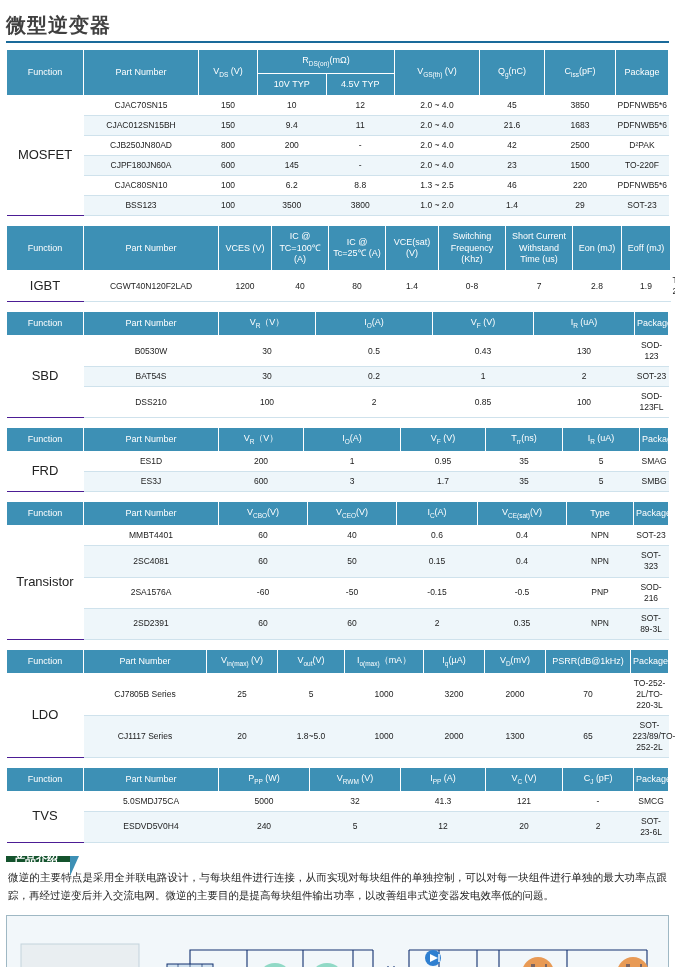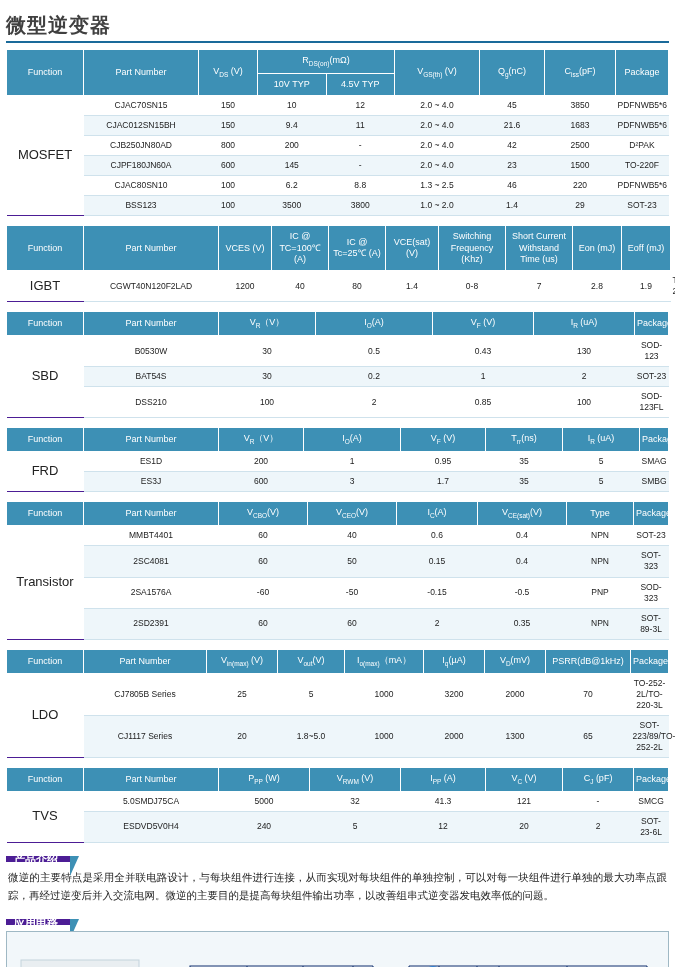--- a/index.html
+++ b/index.html
@@ -71,21 +71,21 @@
   td.func-merged {
     background: #ffffff !important;
     border-bottom: 1px solid #cfe2ec;
     vertical-align: middle;
   }
   sub { font-size: 6.5px; }
   
   .sec-head {
     display: inline-block;
     position: relative;
-    background: #4c1d95;
+    background: #14532d;
     color: #fff;
     font-size: 11px;
     font-weight: bold;
     padding: 3px 12px 3px 8px;
     margin: 4px 0 6px 6px;
   }
   .sec-head:after {
     content: "";
     position: absolute;
     right: -9px;
@@ -345,21 +345,21 @@
           <td>NPN</td>
           <td>SOT-323</td>
         </tr>
         <tr>
           <td>2SA1576A</td>
           <td>-60</td>
           <td>-50</td>
           <td>-0.15</td>
           <td>-0.5</td>
           <td>PNP</td>
-          <td>SOD-323</td>
+          <td>SOD-216</td>
         </tr>
         <tr class="row-alt">
           <td>2SD2391</td>
           <td>60</td>
           <td>60</td>
           <td>2</td>
           <td>0.35</td>
           <td>NPN</td>
           <td>SOT-89-3L</td>
         </tr>
@@ -439,23 +439,20 @@
           <td>SOT-23-6L</td>
         </tr>
       </tbody>
   </table>
 
   <div class="sec-wrap">
     <span class="sec-head">产品介绍</span>
   </div>
   <p class="intro-text">微逆的主要特点是采用全并联电路设计，与每块组件进行连接，从而实现对每块组件的单独控制，可以对每一块组件进行单独的最大功率点跟踪，再经过逆变后并入交流电网。微逆的主要目的是提高每块组件输出功率，以改善组串式逆变器发电效率低的问题。</p>
 
-  <div class="sec-wrap">
-    <span class="sec-head">应用电路</span>
-  </div>
 
   <div class="app-figure">
     <svg width="661" height="176" viewBox="0 0 661 176">
       <rect x="0" y="0" width="661" height="176" fill="#f2f7fa"></rect>
 
       <g>
         <rect x="14" y="28" width="118" height="118" fill="#e9eef1" stroke="#c3d3dc"></rect>
         <g transform="translate(22,52)">
           <polygon points="6,38 78,14 100,26 28,52" fill="#b9c2c7" stroke="#8b979e" stroke-width="0.8"></polygon>
           <polygon points="6,38 28,52 28,66 6,52" fill="#8f9a a0"></polygon>

